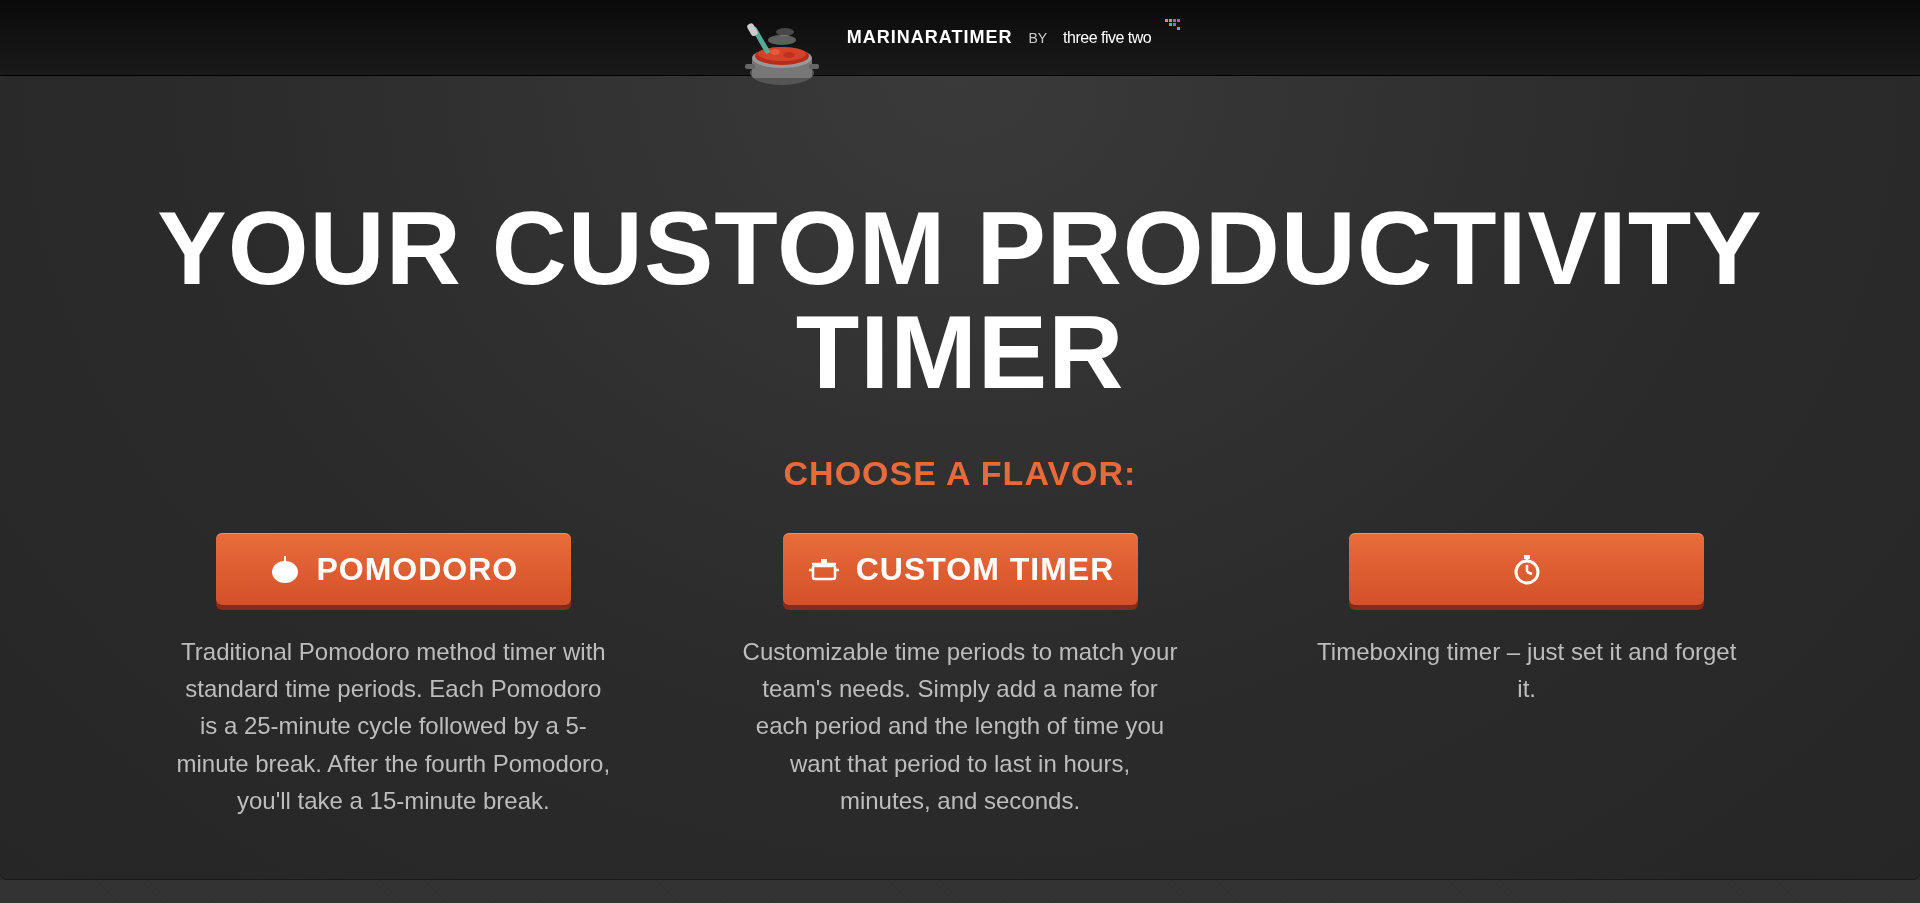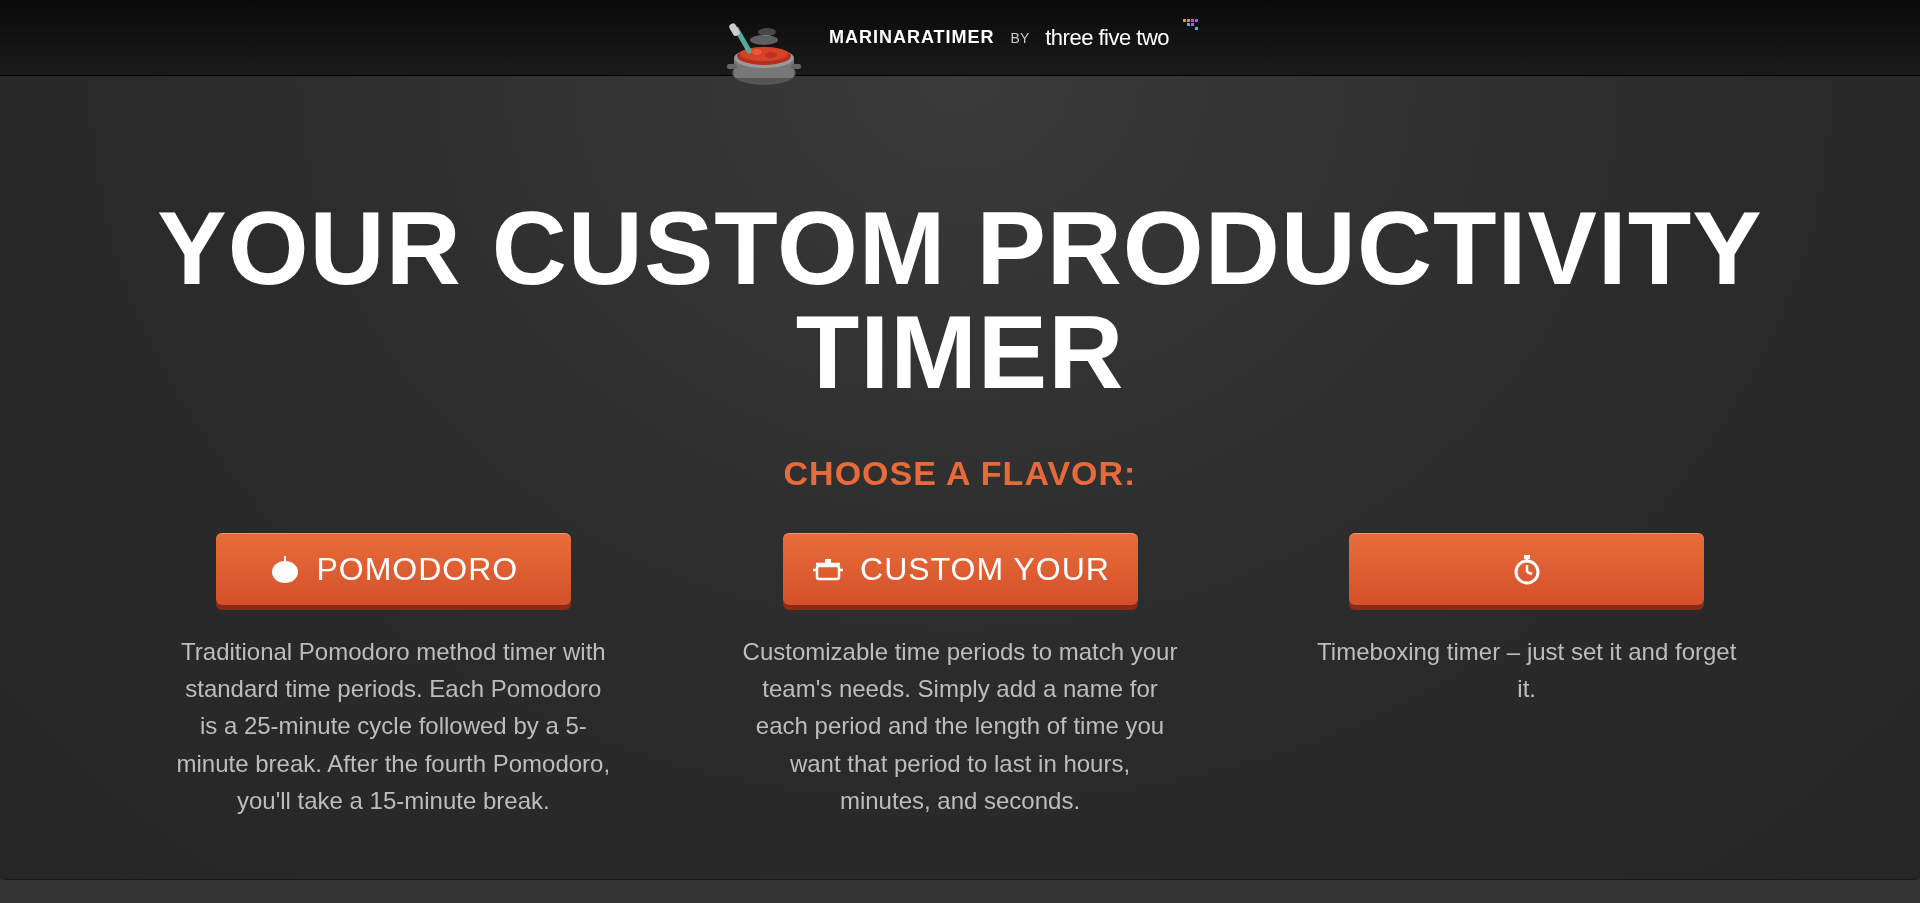--- a/index.html
+++ b/index.html
@@ -36,21 +36,21 @@
   text-transform: uppercase;
 }
 .brand-by {
   font-weight: normal;
   font-size: 14px;
   margin: 13px 4px;
   text-transform: none;
   color: #ccc;
 }
 .brand-352 {
-  font-size: 22px;
+  font-size: 16px;
   font-weight: 300;
   letter-spacing: -0.5px;
 }
 .brand-dots {
   display: inline-block;
   position: relative;
   top: -8px;
   margin-left: 2px;
 }
 .hero {
@@ -93,20 +93,21 @@
   justify-content: center;
   gap: 14px;
   width: 355px;
   height: 72px;
   background: linear-gradient(#e86d3a, #d4502a);
   border: none;
   border-radius: 6px;
   box-shadow: 0 5px 0 #8a2a18, inset 0 1px 0 rgba(255,255,255,.25);
   cursor: pointer;
   margin-bottom: 28px;
+  font-weight: bold;
 }
 .flavor-btn-text {
   font-family: Impact, 'Arial Black', sans-serif;
   font-size: 32px;
   color: #fff;
   letter-spacing: 1px;
 }
 .flavor-desc {
   font-size: 24px;
   line-height: 1.55;
@@ -186,21 +187,21 @@
       <button class="flavor-btn">
         <span class="icon-box">
           <svg width="36" height="34" viewBox="0 0 36 34">
             <rect x="7" y="14" width="22" height="13" rx="2" fill="none" stroke="#fff" stroke-width="2.5"></rect>
             <line x1="3" y1="18" x2="7" y2="18" stroke="#fff" stroke-width="2.5"></line>
             <line x1="29" y1="18" x2="33" y2="18" stroke="#fff" stroke-width="2.5"></line>
             <line x1="6" y1="12" x2="30" y2="12" stroke="#fff" stroke-width="2.5"></line>
             <rect x="15" y="7" width="6" height="4" fill="#fff"></rect>
           </svg>
         </span>
-        <span class="flavor-btn-text">CUSTOM YOUR</span>
+        <span class="flavor-btn-text">CUSTOM TIMER</span>
       </button>
       <p class="flavor-desc">Customizable time periods to match your team's needs. Simply add a name for each period and the length of time you want that period to last in hours, minutes, and seconds.</p>
     </div>
 
     <div class="flavor">
       <button class="flavor-btn">
         <span class="icon-box">
           <svg width="32" height="34" viewBox="0 0 32 34">
             <circle cx="16" cy="20" r="11" fill="none" stroke="#fff" stroke-width="3"></circle>
             <rect x="13" y="3" width="6" height="4" fill="#fff"></rect>

